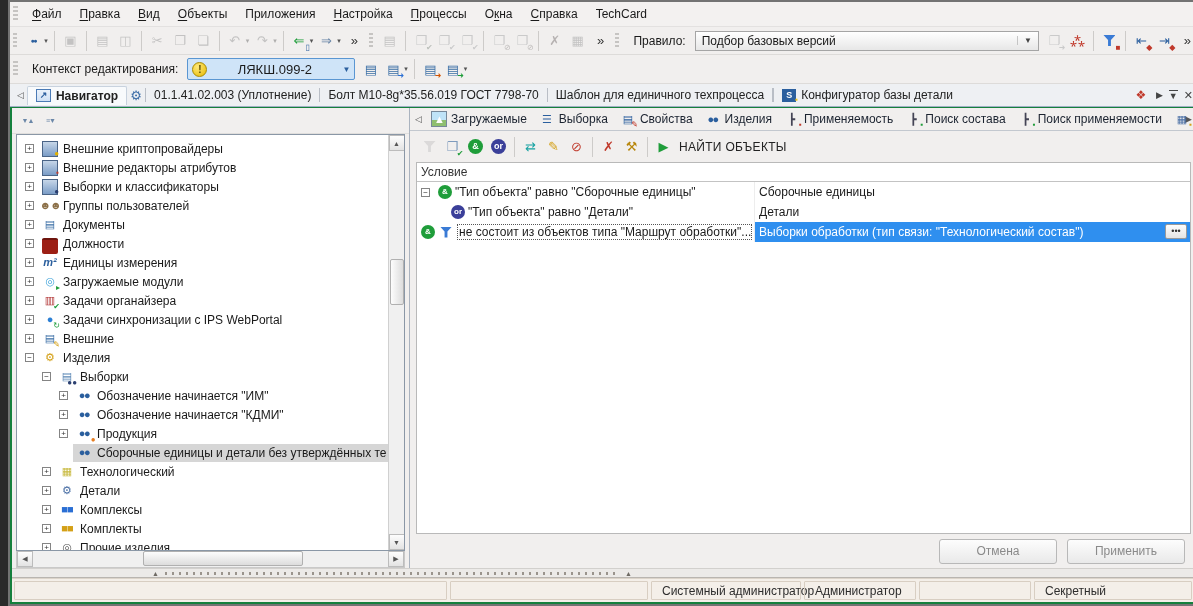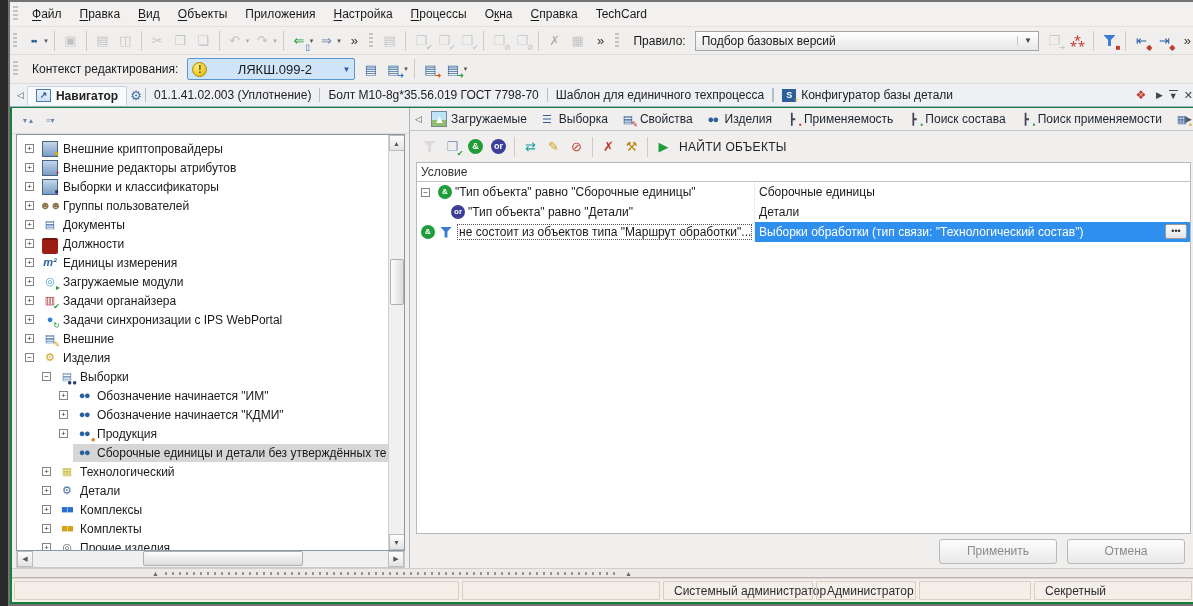--- a/index.html
+++ b/index.html
@@ -605,41 +605,41 @@
                 <span class="condtxt focusdot">не состоит из  объектов типа "Маршрут обработки"...</span>
               </span>
               <span class="c2 sel">
                 <span>Выборки обработки (тип связи: "Технологический состав")</span>
                 <span class="ellip">•••</span>
               </span>
             </div>
           </div>
       </div>
       <div class="btnstrip">
+        <div class="pushbtn">Отмена</div>
         <div class="pushbtn">Применить</div>
-        <div class="pushbtn">Отмена</div>
       </div>
     </div>
   </div>
 
   <div class="split">
     <div class="handle">
       <span class="tri">▲</span>
       <span class="dots"></span>
       <span class="tri">▲</span>
     </div>
   </div>
 
   <div class="statusbar" id="status-segs">
       <div class="sseg" style="flex: 1 1 0%;"></div>
       <div class="sseg" style="width: 198px;"></div>
       <div class="sseg" style="width: 150px;">
         <span>Системный администратор</span>
       </div>
-      <div class="sseg" style="width: 100px;">
+      <div class="sseg" style="width: 112px;">
         <span>Администратор</span>
       </div>
       <div class="sseg" style="width: 112px;"></div>
       <div class="sseg" style="width: 158px;">
         <span>Секретный</span>
       </div>
     </div>
 
 </div>
 

